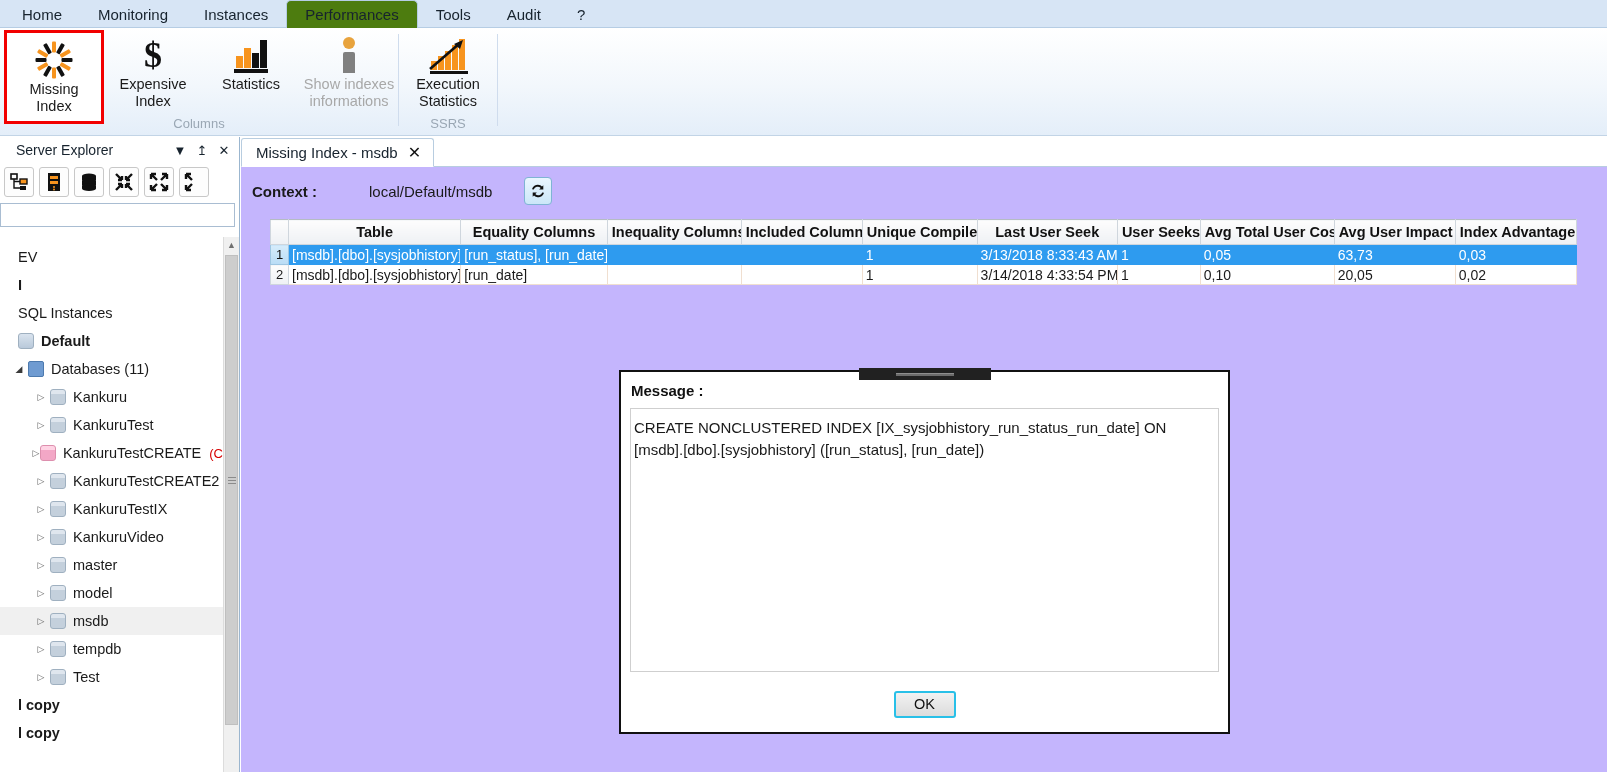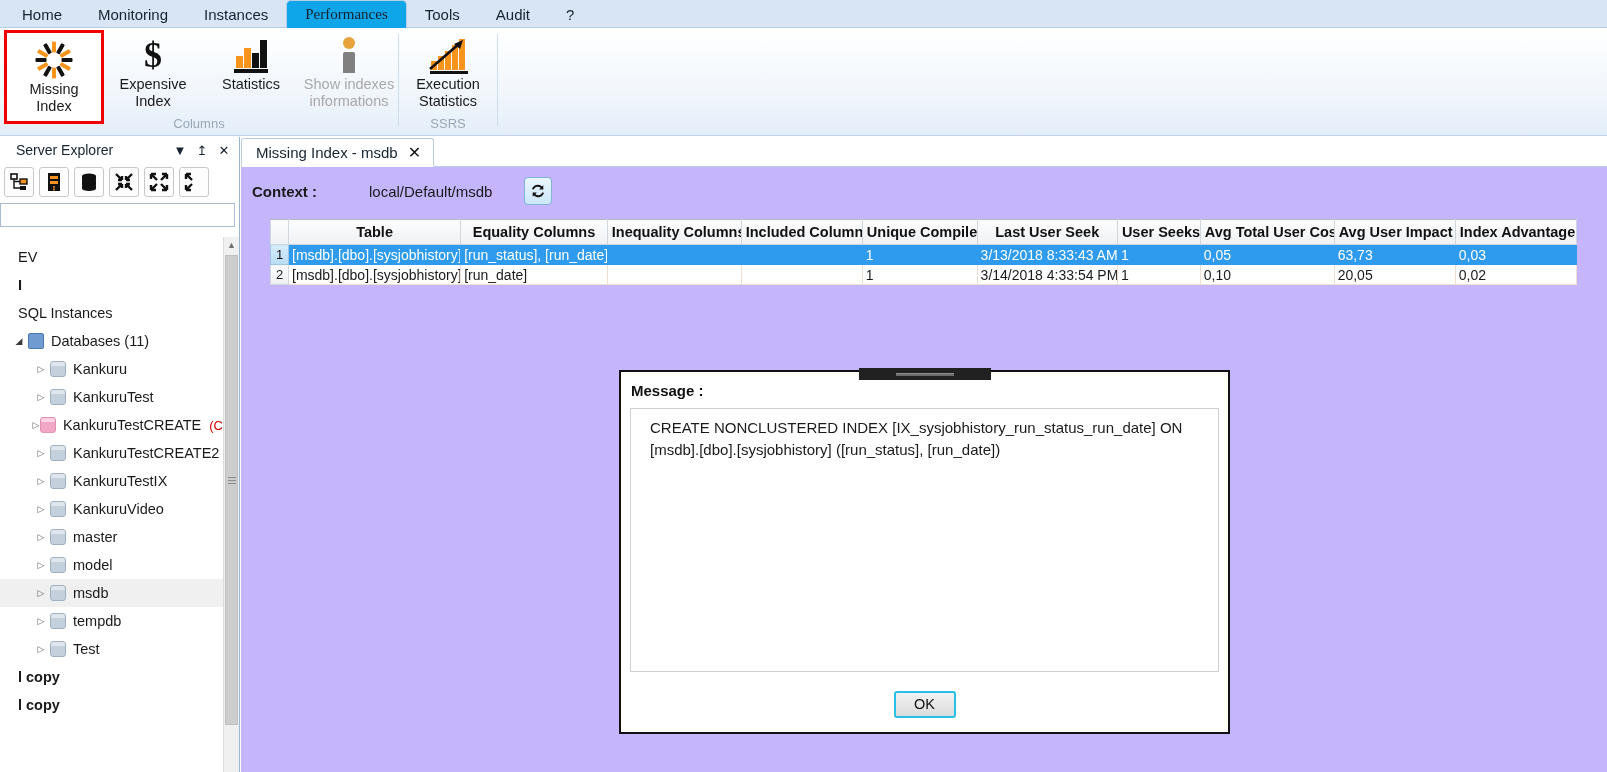--- a/index.html
+++ b/index.html
@@ -19,25 +19,25 @@
     position: absolute; left: 0; top: 0; width: 1607px; height: 28px;
     background: #d7e5f5;
     border-bottom: 1px solid #b6cde4;
   }
   .tabstrip .tabs { display: flex; align-items: flex-end; height: 28px; padding-left: 4px; }
   .tab {
     padding: 0 18px; height: 27px; line-height: 27px;
     font-size: 15px; color: #17232e; white-space: nowrap; cursor: default;
   }
   .tab.active {
-    background: #0ea5e9;
+    background: #4d7c0f;
     border: 1px solid #b6cde4; border-bottom: none;
     border-radius: 5px 5px 0 0;
     height: 28px; line-height: 27px;
-    position: relative; top: 0; font-family: Liberation Serif, serif;
+    position: relative; top: 0;
   }
 
   
   .ribbon {
     position: absolute; left: 0; top: 28px; width: 1607px; height: 108px;
     background: linear-gradient(to bottom, #ffffff 0%, #f2f7fc 55%, #e4eef9 100%);
     border-bottom: 1px solid #c2d4e6;
   }
   .ribbon-inner { position: relative; height: 108px; display: flex; align-items: flex-start; }
   .rgroup { position: relative; height: 108px; display: flex; flex-direction: column; }
@@ -207,21 +207,21 @@
   .modal .darkbar .dash {
     position: absolute; left: 50%; top: 5px; transform: translateX(-50%);
     width: 58px; height: 3px; background: #6b6b6b; border-top: 1px solid #8d8d8d;
   }
   .modal .mtitle {
     position: absolute; left: 10px; top: 10px;
     font-size: 15px; font-weight: bold; color: #111;
   }
   .modal .mbody {
     position: absolute; left: 9px; top: 36px; right: 9px; bottom: 60px;
-    border: 1px solid #cfcfcf; background: #ffffff; padding: 8px 19px;
+    border: 1px solid #cfcfcf; background: #ffffff; padding: 8px 3px;
     font-size: 15px; line-height: 22px; color: #1a1a1a; overflow: hidden;
   }
   .modal .okbtn {
     position: absolute; left: 50%; transform: translateX(-50%); bottom: 14px;
     width: 62px; height: 27px; line-height: 23px; text-align: center;
     font-size: 14.5px; color: #111; cursor: default;
     background: linear-gradient(to bottom,#f2f2f2,#dcdcdc);
     border: 2px solid #29c0e8; border-radius: 3px;
   }
 </style>
@@ -395,20 +395,25 @@
           <span>EV</span>
         </div>
         <div class="trow">
           <span class="tw"></span>
           <span class="bold">I</span>
         </div>
         <div class="trow">
           <span class="tw"></span>
           <span>SQL Instances</span>
         </div>
+        <div class="trow">
+          <span class="tw"></span>
+          <span class="dbico srv"></span>
+          <span class="bold">Default</span>
+        </div>
         <div class="trow" style="padding-left: 10px;">
           <span class="tw open">◢</span>
           <span class="dbico folder"></span>
           <span>Databases (11)</span>
         </div>
         <div class="trow" style="padding-left: 32px;">
           <span class="tw">▷</span>
           <span class="dbico"></span>
           <span>Kankuru</span>
         </div>

